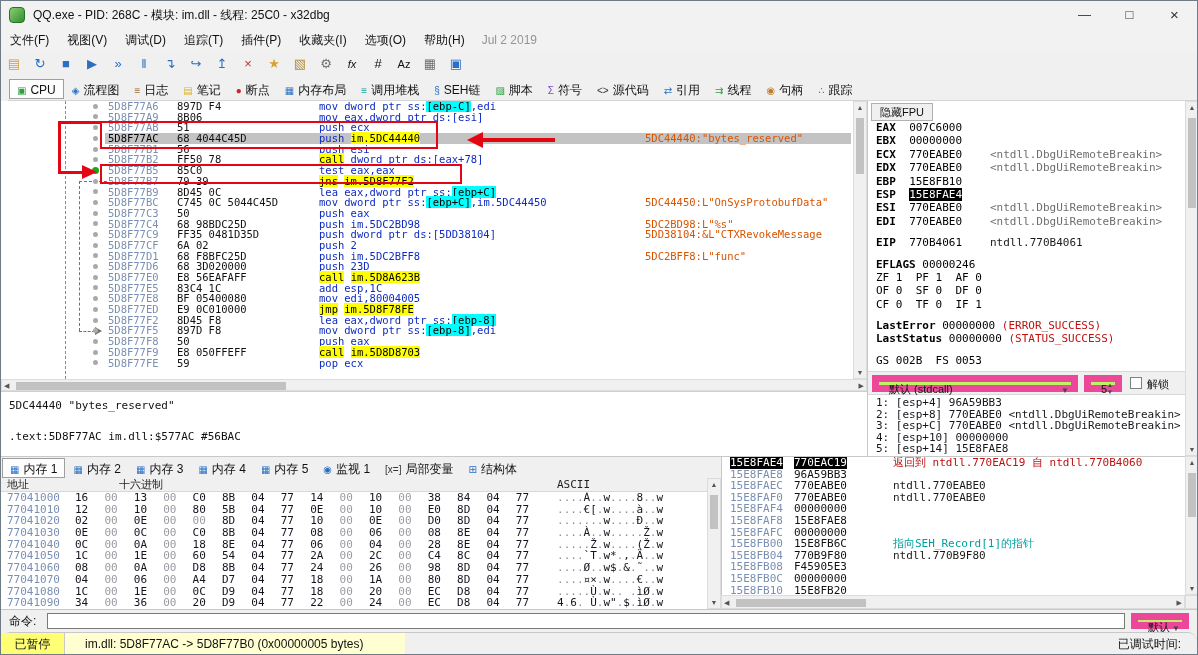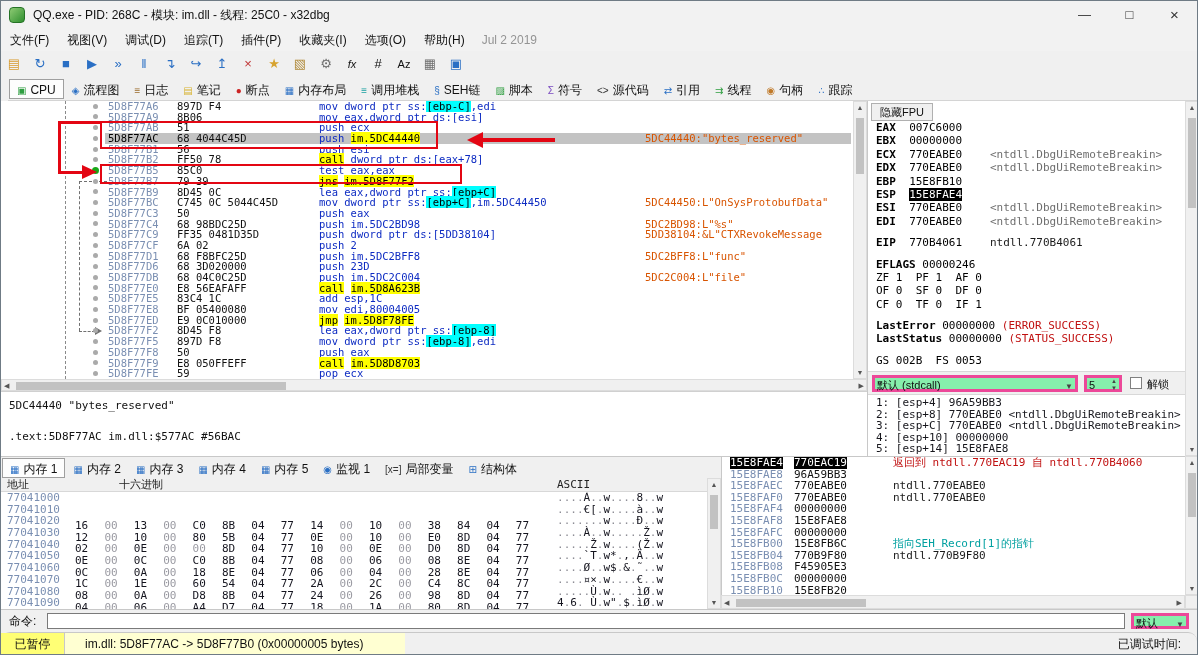--- a/index.html
+++ b/index.html
@@ -53,40 +53,40 @@
   .rline{position:relative;height:13.4px;line-height:13.4px;font-family:"DejaVu Sans Mono",monospace;
          font-size:11px;white-space:pre;padding-left:8px;color:#000;}
   .rgap{height:8px;}
   .rname{font-weight:bold;color:#000;}
   .rsel{background:#000;color:#fff;}
   .rx-gray{position:absolute;left:122px;color:#6e6e6e;}
   .rx-plain{position:absolute;left:122px;color:#1a1a1a;}
   .rx-red{color:#c01010;}
   .callrow{position:absolute;left:0;top:270px;width:100%;height:24px;background:#f0f0f0;
            border-top:1px solid #d8d8d8;border-bottom:1px solid #d8d8d8;box-sizing:border-box;}
-  .combo{position:absolute;top:3px;height:17px;background:#86efac;border:3px solid #ec4899;
-         font-size:11px;line-height:15px;padding-left:2px;box-sizing:border-box;color:#111;white-space:nowrap;}
+  .combo{position:absolute;top:3px;height:17px;background:#bef264;border:7px solid #ec4899;
+         font-size:11px;line-height:15px;padding-left:10px;box-sizing:border-box;color:#111;white-space:nowrap;}
   .comboarrow{position:absolute;right:2px;top:1px;font-size:8px;color:#444;}
   .spinner{left:216px;width:38px;}
   .spinarrows{position:absolute;right:2px;top:0;font-size:6px;color:#444;line-height:7px;}
   .chk{position:absolute;left:262px;top:5px;width:12px;height:12px;background:#fff;border:1px solid #808080;box-sizing:border-box;}
   .chklabel{position:absolute;left:279px;top:0;line-height:24px;font-size:11px;color:#111;}
   .arglines{position:absolute;left:0;top:296px;right:0;}
   .aline{height:11.5px;line-height:11.5px;font-family:"DejaVu Sans Mono",monospace;font-size:11px;
          white-space:pre;padding-left:8px;color:#16161c;}
   
   .btabs{left:0;top:455px;width:720px;height:22px;background:#f0f0f0;border-top:1px solid #c8c8c8;box-sizing:border-box;}
   .memhead{left:0;top:477px;width:720px;height:14px;background:#f0f0f0;border-bottom:1px solid #d8d8d8;box-sizing:border-box;}
   .mh{position:absolute;top:0;line-height:13px;font-family:"DejaVu Sans Mono",monospace;font-size:11px;color:#222;}
   .memrows{left:0;top:491px;width:706px;height:117px;background:#fff;overflow:hidden;}
   .mrow{position:relative;height:11.7px;line-height:11.7px;font-family:"DejaVu Sans Mono",monospace;font-size:11px;}
   .maddr{position:absolute;left:6px;color:#7a8fb2;}
   .mhex{position:absolute;left:74px;white-space:nowrap;}
   .hb{display:inline-block;width:29.4px;color:#14141e;}
-  .hb.z{color:#9a9aa2;margin-top:28px;}
+  .hb.z{color:#9a9aa2;}
   .masc{position:absolute;left:556px;white-space:pre;}
   .ac{color:#14141e;}
   .ac.d{color:#8e8e96;}
   
   .stackpane{left:720px;top:455px;width:464px;height:139px;background:#fff;
              border-left:1px solid #c8c8c8;border-top:1px solid #c8c8c8;box-sizing:border-box;overflow:hidden;}
   .srow{position:relative;height:11.6px;line-height:11.6px;font-family:"DejaVu Sans Mono",monospace;font-size:11px;}
   .saddr{position:absolute;left:8px;color:#7a8fb2;}
   .sval{position:absolute;left:72px;color:#111;}
   .snote{position:absolute;left:138px;white-space:pre;color:#1a1a1a;margin-left:33px;}
@@ -145,21 +145,20 @@
       <div class="drow"><span class="dot bp"></span><span class="daddr">5D8F77B5</span><span class="dbytes">85C0</span><span class="instr"><span class="tk-n">test eax,eax</span></span></div>
       <div class="drow"><span class="dot"></span><span class="daddr">5D8F77B7</span><span class="dbytes">79 39</span><span class="instr"><span class="tk-y">jns</span><span class="tk-n"> </span><span class="tk-y">im.5D8F77F2</span></span></div>
       <div class="drow"><span class="dot"></span><span class="daddr">5D8F77B9</span><span class="dbytes">8D45 0C</span><span class="instr"><span class="tk-n">lea eax,dword ptr ss:</span><span class="tk-c">[ebp+C]</span></span></div>
       <div class="drow"><span class="dot"></span><span class="daddr">5D8F77BC</span><span class="dbytes">C745 0C 5044C45D</span><span class="instr"><span class="tk-n">mov dword ptr ss:</span><span class="tk-c">[ebp+C]</span><span class="tk-n">,im.5DC44450</span></span><span class="dcmt">5DC44450:L"OnSysProtobufData"</span></div>
       <div class="drow"><span class="dot"></span><span class="daddr">5D8F77C3</span><span class="dbytes">50</span><span class="instr"><span class="tk-n">push eax</span></span></div>
       <div class="drow"><span class="dot"></span><span class="daddr">5D8F77C4</span><span class="dbytes">68 98BDC25D</span><span class="instr"><span class="tk-n">push im.5DC2BD98</span></span><span class="dcmt">5DC2BD98:L"%s"</span></div>
       <div class="drow"><span class="dot"></span><span class="daddr">5D8F77C9</span><span class="dbytes">FF35 0481D35D</span><span class="instr"><span class="tk-n">push dword ptr ds:[5DD38104]</span></span><span class="dcmt">5DD38104:&amp;L"CTXRevokeMessage</span></div>
       <div class="drow"><span class="dot"></span><span class="daddr">5D8F77CF</span><span class="dbytes">6A 02</span><span class="instr"><span class="tk-n">push 2</span></span></div>
       <div class="drow"><span class="dot"></span><span class="daddr">5D8F77D1</span><span class="dbytes">68 F8BFC25D</span><span class="instr"><span class="tk-n">push im.5DC2BFF8</span></span><span class="dcmt">5DC2BFF8:L"func"</span></div>
       <div class="drow"><span class="dot"></span><span class="daddr">5D8F77D6</span><span class="dbytes">68 3D020000</span><span class="instr"><span class="tk-n">push 23D</span></span></div>
-      <div class="drow"><span class="dot"></span><span class="daddr">5D8F77DB</span><span class="dbytes">68 04C0C25D</span><span class="instr"><span class="tk-n">push im.5DC2C004</span></span><span class="dcmt">5DC2C004:L"file"</span></div>
       <div class="drow"><span class="dot"></span><span class="daddr">5D8F77E0</span><span class="dbytes">E8 56EAFAFF</span><span class="instr"><span class="tk-y">call</span><span class="tk-n"> </span><span class="tk-y">im.5D8A623B</span></span></div>
       <div class="drow"><span class="dot"></span><span class="daddr">5D8F77E5</span><span class="dbytes">83C4 1C</span><span class="instr"><span class="tk-n">add esp,1C</span></span></div>
       <div class="drow"><span class="dot"></span><span class="daddr">5D8F77E8</span><span class="dbytes">BF 05400080</span><span class="instr"><span class="tk-n">mov edi,80004005</span></span></div>
       <div class="drow"><span class="dot"></span><span class="daddr">5D8F77ED</span><span class="dbytes">E9 0C010000</span><span class="instr"><span class="tk-y">jmp</span><span class="tk-n"> </span><span class="tk-y">im.5D8F78FE</span></span></div>
       <div class="drow"><span class="dot"></span><span class="daddr">5D8F77F2</span><span class="dbytes">8D45 F8</span><span class="instr"><span class="tk-n">lea eax,dword ptr ss:</span><span class="tk-c">[ebp-8]</span></span></div>
       <div class="drow"><span class="dot"></span><span class="daddr">5D8F77F5</span><span class="dbytes">897D F8</span><span class="instr"><span class="tk-n">mov dword ptr ss:</span><span class="tk-c">[ebp-8]</span><span class="tk-n">,edi</span></span></div>
       <div class="drow"><span class="dot"></span><span class="daddr">5D8F77F8</span><span class="dbytes">50</span><span class="instr"><span class="tk-n">push eax</span></span></div>
       <div class="drow"><span class="dot"></span><span class="daddr">5D8F77F9</span><span class="dbytes">E8 050FFEFF</span><span class="instr"><span class="tk-y">call</span><span class="tk-n"> </span><span class="tk-y">im.5D8D8703</span></span></div>
       <div class="drow"><span class="dot"></span><span class="daddr">5D8F77FE</span><span class="dbytes">59</span><span class="instr"><span class="tk-n">pop ecx</span></span></div>
     </div>

